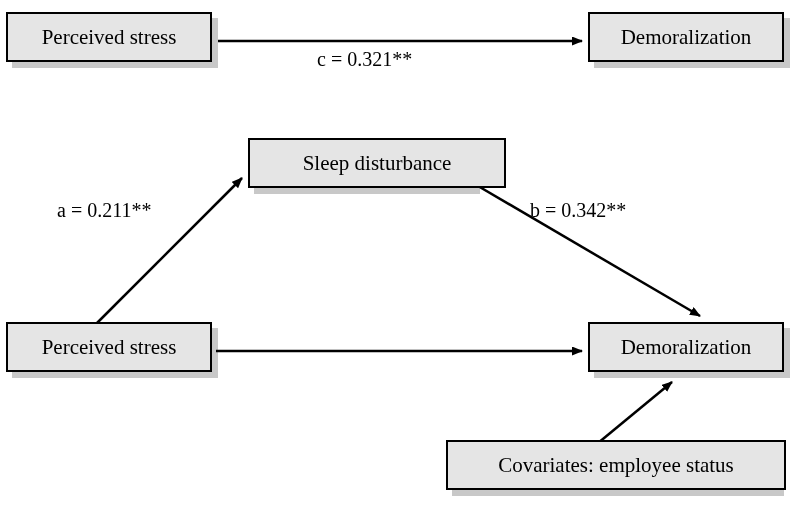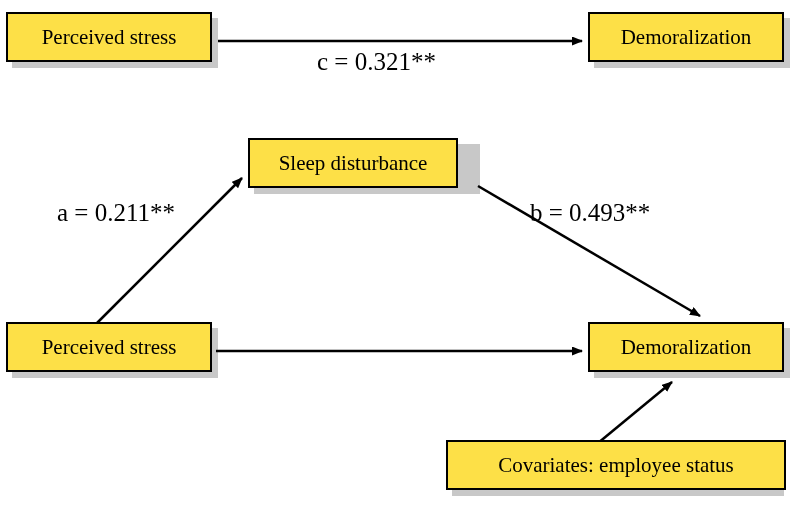--- a/index.html
+++ b/index.html
@@ -12,32 +12,32 @@
     width: 799px;
     height: 516px;
     background: #ffffff;
     font-family: "Liberation Serif", serif;
     overflow: hidden;
   }
   .node {
     position: absolute;
     box-sizing: border-box;
     border: 2px solid #000000;
-    background: #fde047;
+    background: #e5e5e5;
     display: flex;
     align-items: center;
     justify-content: center;
     font-size: 21px;
     color: #000000;
     white-space: nowrap;
     z-index: 3;
   }
   .label {
     position: absolute;
-    font-size: 25px;
+    font-size: 20px;
     color: #000000;
     white-space: nowrap;
     z-index: 4;
   }
   svg.edges {
     position: absolute;
     left: 0;
     top: 0;
     width: 799px;
     height: 516px;
@@ -78,36 +78,36 @@
   </svg>
 
   <div class="node" style="left:6px; top:12px; width:206px; height:50px;">
     <span>Perceived stress</span>
   </div>
 
   <div class="node" style="left:588px; top:12px; width:196px; height:50px;">
     <span>Demoralization</span>
   </div>
 
-  <div class="node" style="left:248px; top:138px; width:210px; height:50px;">
+  <div class="node" style="left:248px; top:138px; width:258px; height:50px;">
     <span>Sleep disturbance</span>
   </div>
 
   <div class="node" style="left:6px; top:322px; width:206px; height:50px;">
     <span>Perceived stress</span>
   </div>
 
   <div class="node" style="left:588px; top:322px; width:196px; height:50px;">
     <span>Demoralization</span>
   </div>
 
   <div class="node" style="left:446px; top:440px; width:340px; height:50px;">
     <span>Covariates: employee status</span>
   </div>
 
   <div class="label" style="left:317px; top:48px;">c = 0.321**</div>
 
   <div class="label" style="left:57px; top:199px;">a = 0.211**</div>
 
-  <div class="label" style="left:530px; top:199px;">b = 0.493**</div>
+  <div class="label" style="left:530px; top:199px;">b = 0.342**</div>
 
 
 </div>
 
 </body></html>

